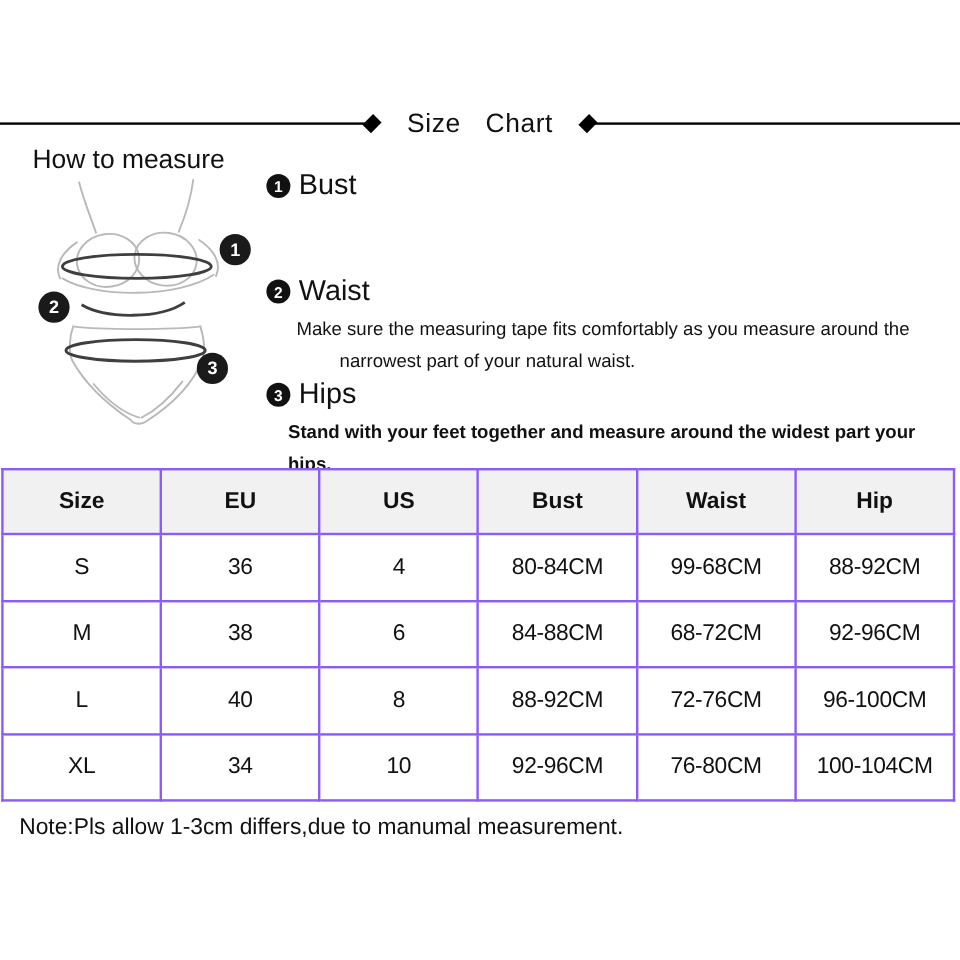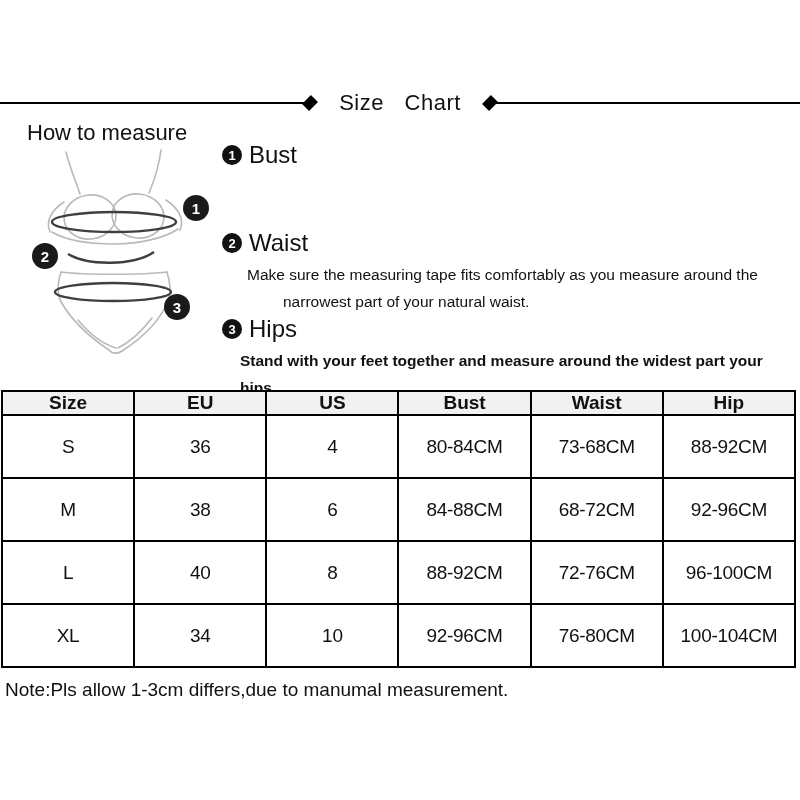--- a/index.html
+++ b/index.html
@@ -55,28 +55,28 @@
   .instr.b1 .instr-lines,.instr.b3 .instr-lines{font-weight:600;}
   .instr.b2 .instr-lines{font-weight:400;}
   .instr.b2 .line-1{padding-left:6px;margin-left:30px;}
   .instr.b3 .instr-lines{margin-left:18px;}
   
   .size-table{
     position:absolute;left:1px;top:390px;width:795px;height:278px;
     border-collapse:collapse;table-layout:fixed;
   }
   .size-table th,.size-table td{
-    border:2px solid #000000;text-align:center;vertical-align:middle;
-    font-size:19px;padding:0;
+    border:2px solid #8b5cf6;text-align:center;vertical-align:middle;
+    font-size:19px;padding:15px;
   }
   .size-table th{background:#f1f1f1;font-weight:bold;}
   .size-table td{background:#ffffff;font-weight:400;letter-spacing:-0.3px;}
   
   .note{
-    position:absolute;left:5px;top:678px;font-size:19px;line-height:24px;
+    position:absolute;left:16px;top:678px;font-size:19px;line-height:24px;
   }
 </style>
 </head>
 <body>
 
 <div class="title-bar">
   <div class="title-line"></div>
   <div class="title-diamond"></div>
   <div class="title-text">Size Chart</div>
   <div class="title-diamond"></div>
@@ -157,21 +157,21 @@
       <th>Waist</th>
       <th>Hip</th>
     </tr>
   </thead>
   <tbody>
     <tr>
       <td>S</td>
       <td>36</td>
       <td>4</td>
       <td>80-84CM</td>
-      <td>73-68CM</td>
+      <td>99-68CM</td>
       <td>88-92CM</td>
     </tr>
     <tr>
       <td>M</td>
       <td>38</td>
       <td>6</td>
       <td>84-88CM</td>
       <td>68-72CM</td>
       <td>92-96CM</td>
     </tr>

